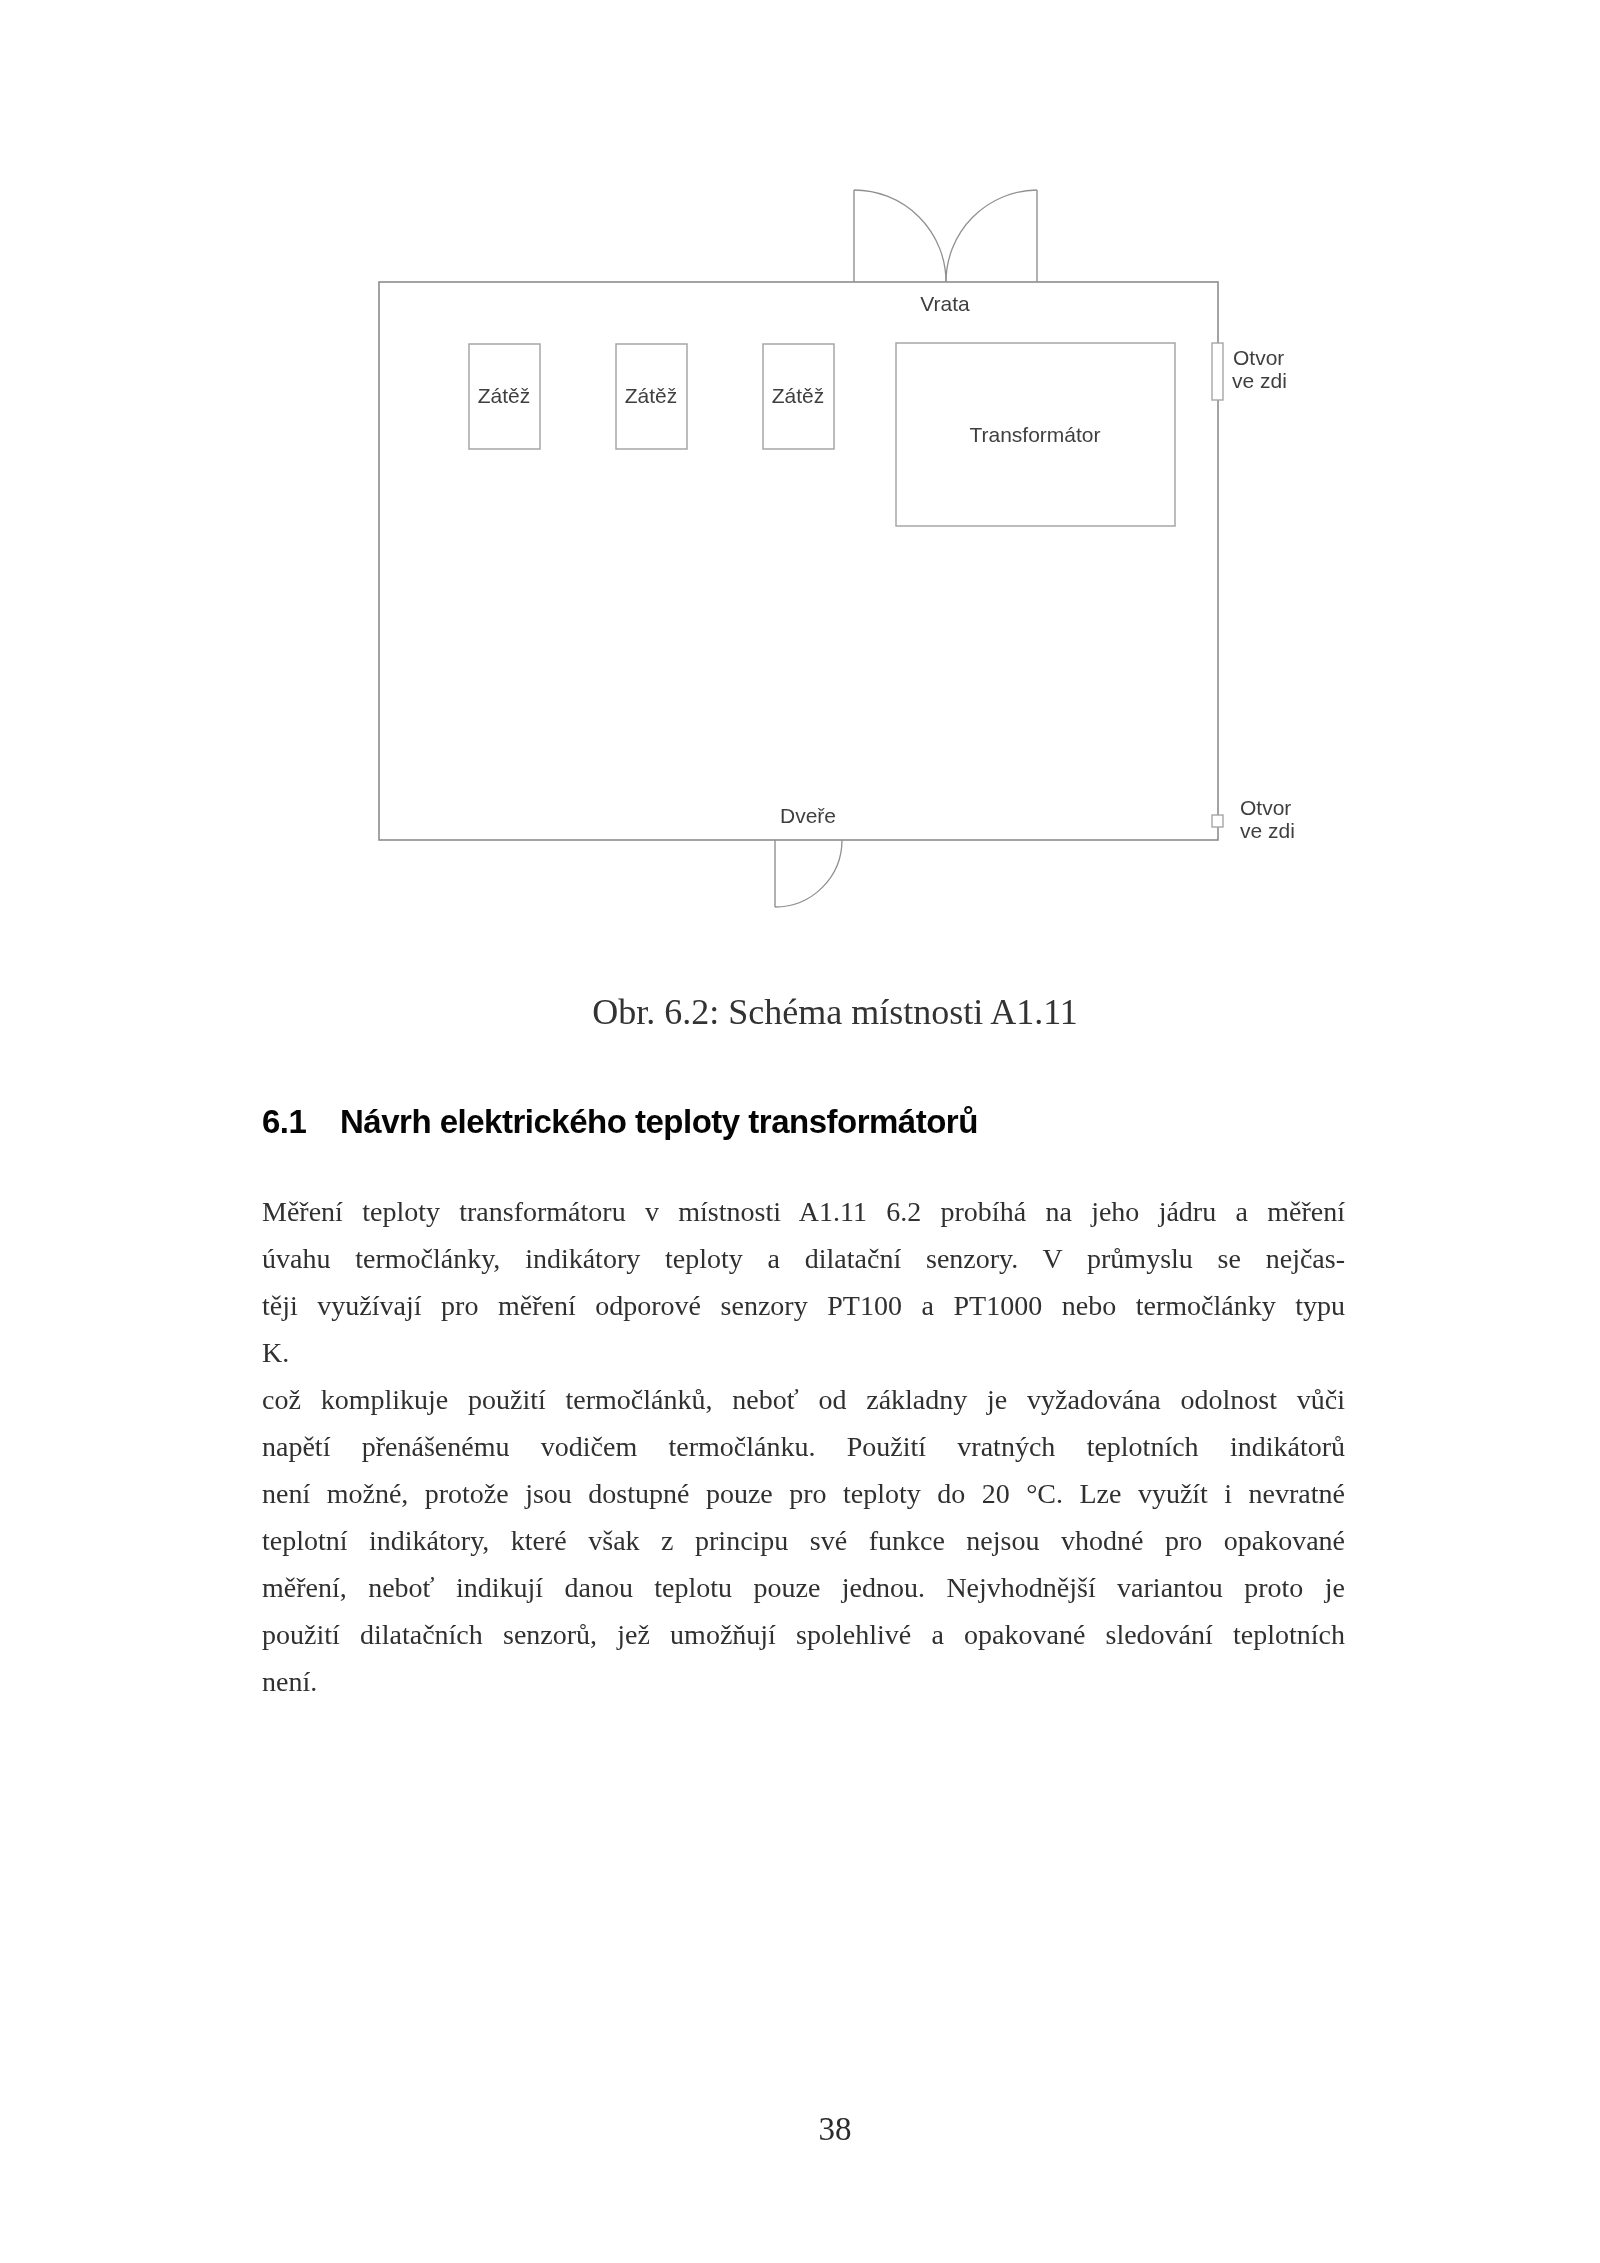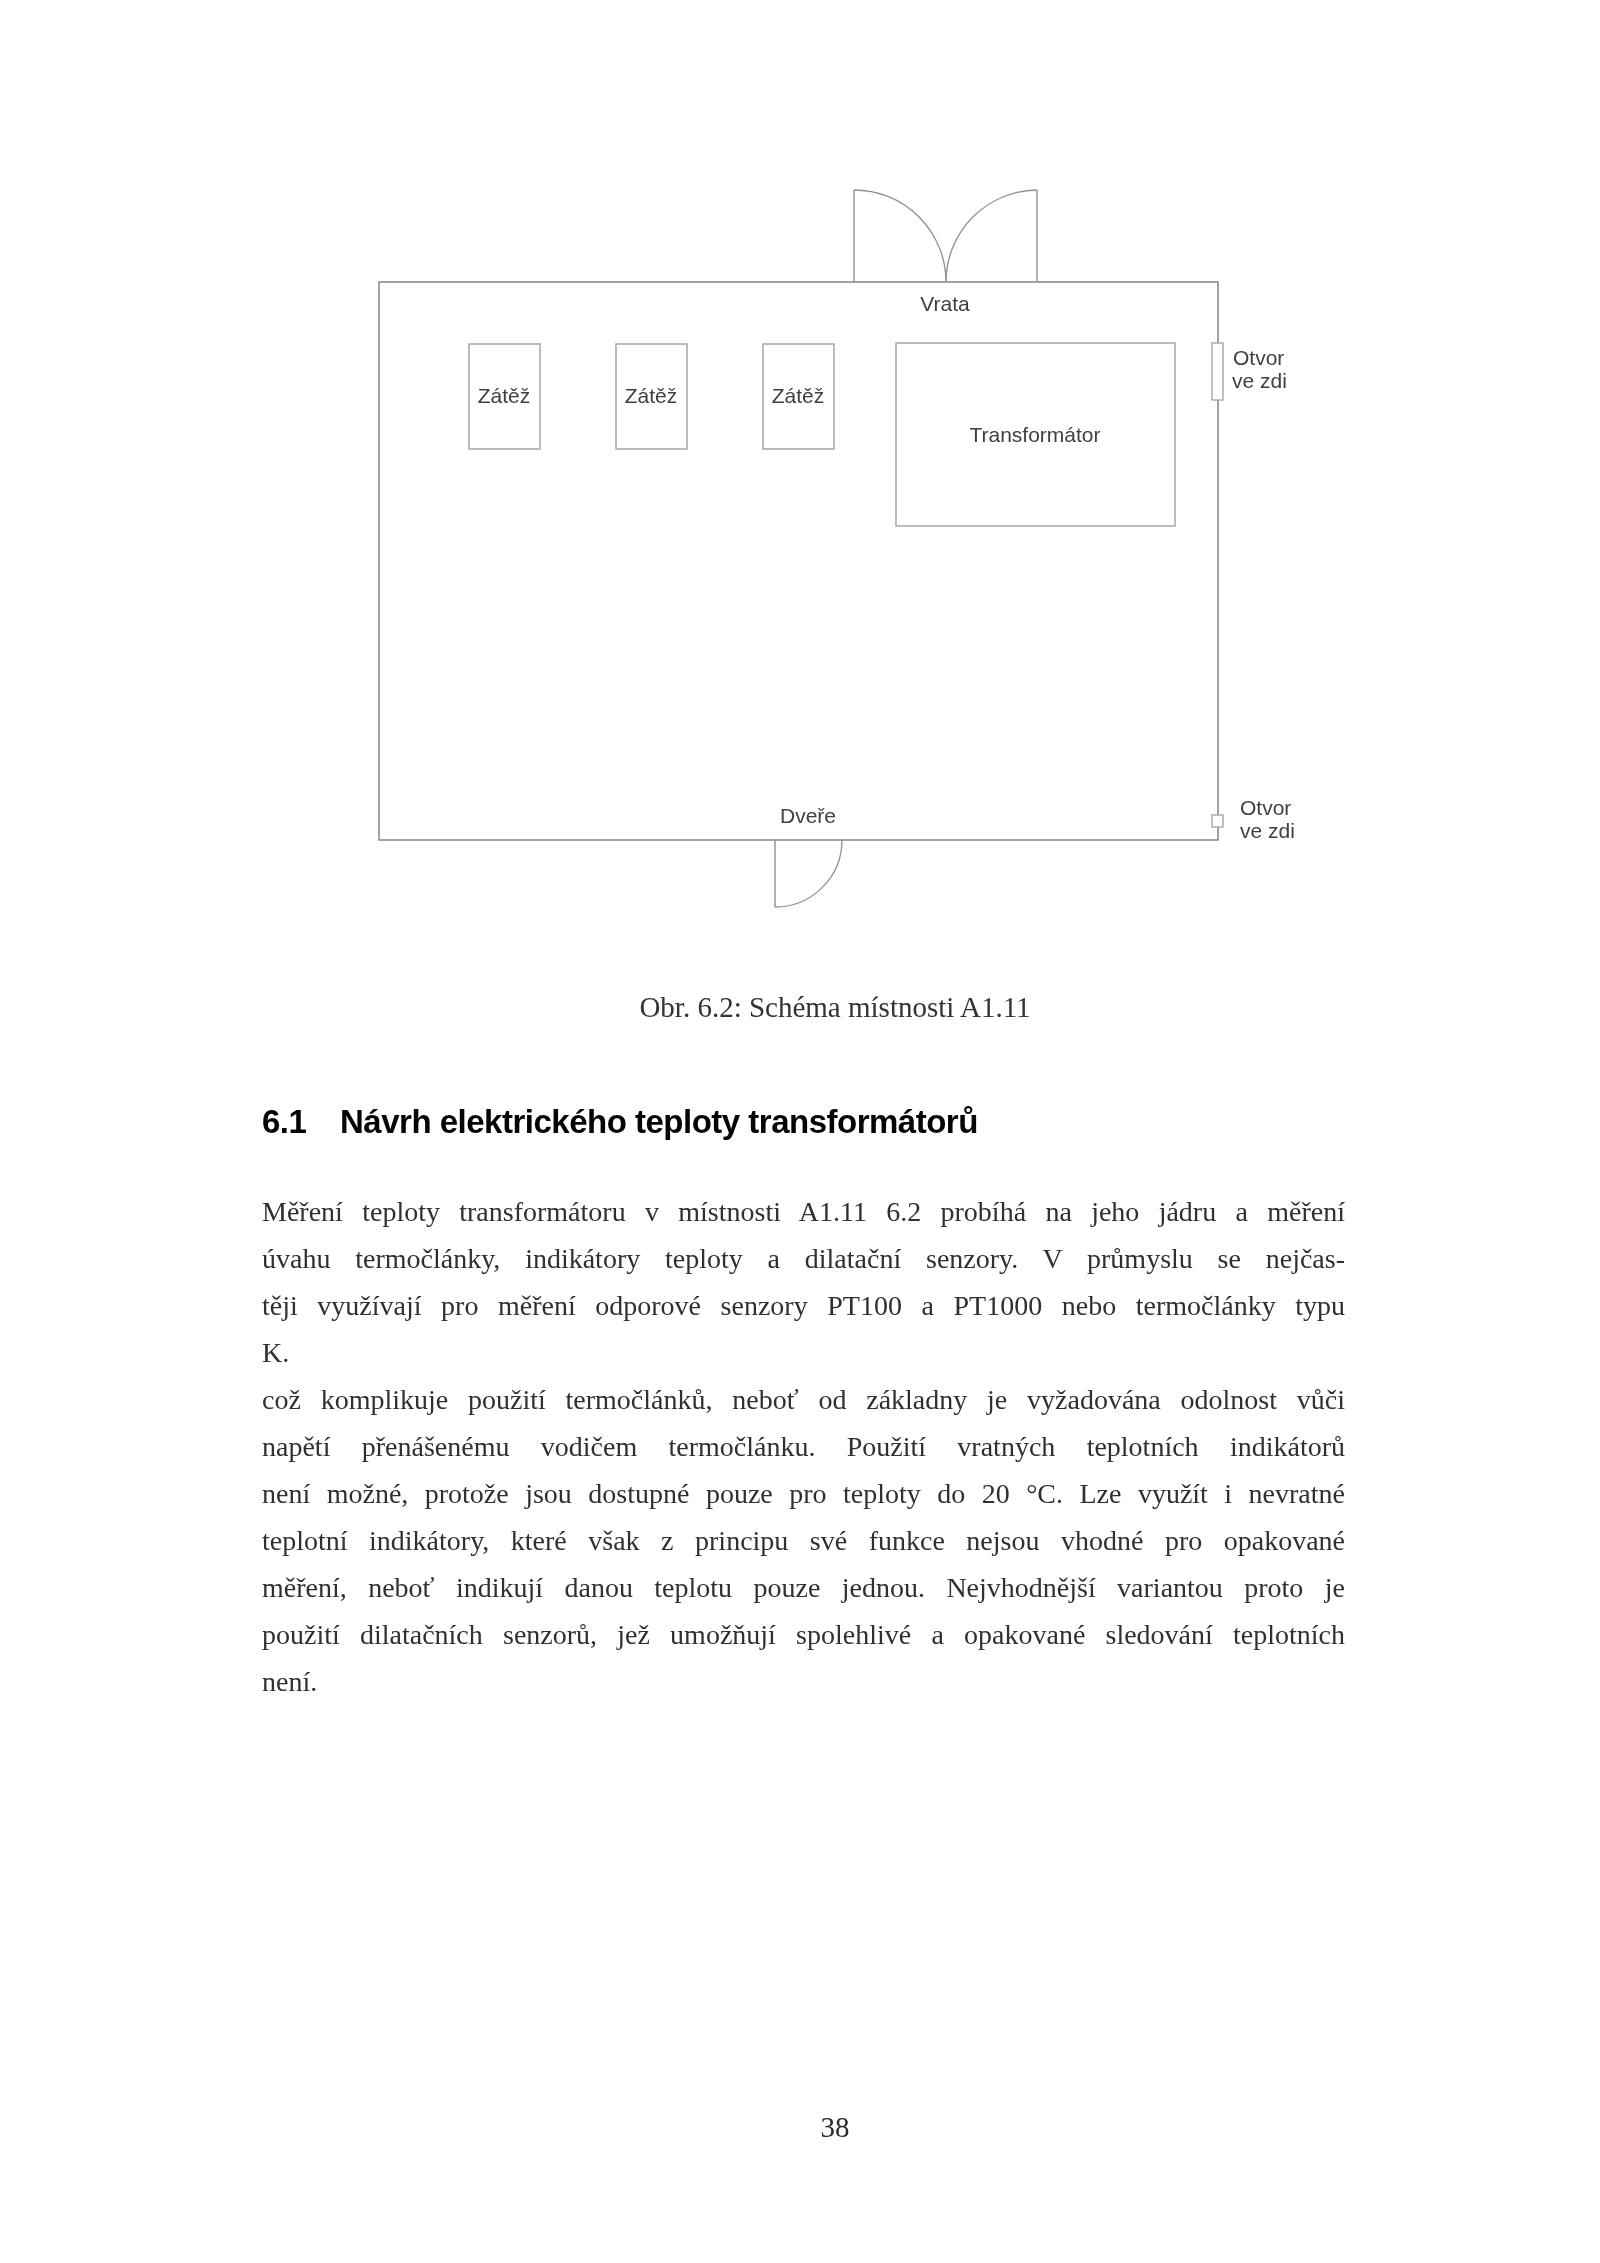--- a/index.html
+++ b/index.html
@@ -17,21 +17,21 @@
   #diagram text {
     font-family: "Liberation Sans", "DejaVu Sans", sans-serif;
     font-size: 21px;
     fill: #3f3f3f;
   }
   #figure-caption {
     position: absolute;
     left: 835px; top: 991px;
     transform: translateX(-50%);
     white-space: nowrap;
-    font-size: 29px;
+    font-size: 36px;
     color: #333333;
   }
   #section-heading {
     position: absolute;
     left: 262px; top: 1105px;
     display: flex;
     font-family: "Liberation Sans", "DejaVu Sans", sans-serif;
     font-weight: bold;
     font-size: 33px;
     letter-spacing: -0.5px;
@@ -56,21 +56,21 @@
   }
   .text-line.last {
     text-align: left;
     text-align-last: left;
   }
   .text-line.indent { text-indent: 24px; }
   #page-number {
     position: absolute;
     left: 835px; top: 2111px;
     transform: translateX(-50%);
-    font-size: 29px;
+    font-size: 33px;
     color: #2b2b2b;
   }
 </style>
 </head>
 <body>
 
 <svg id="diagram" viewBox="0 0 1600 1080" xmlns="http://www.w3.org/2000/svg">
 
   <rect x="379" y="282" width="839" height="558" fill="none" stroke="#8c8c8c" stroke-width="1.6"></rect>
 

